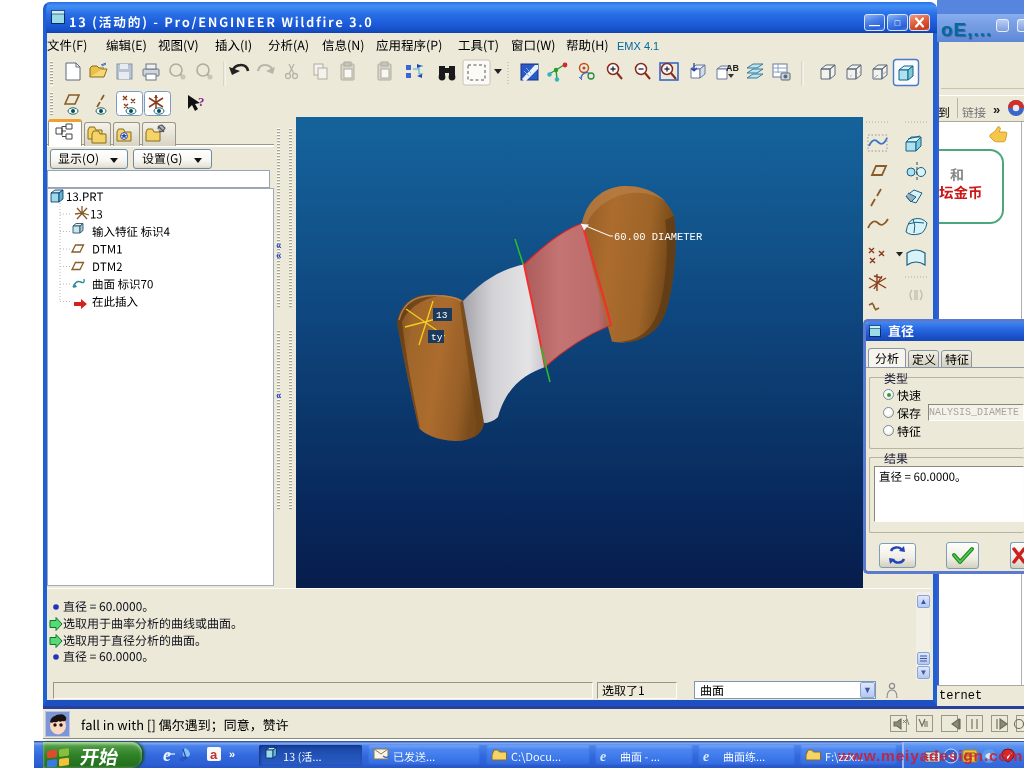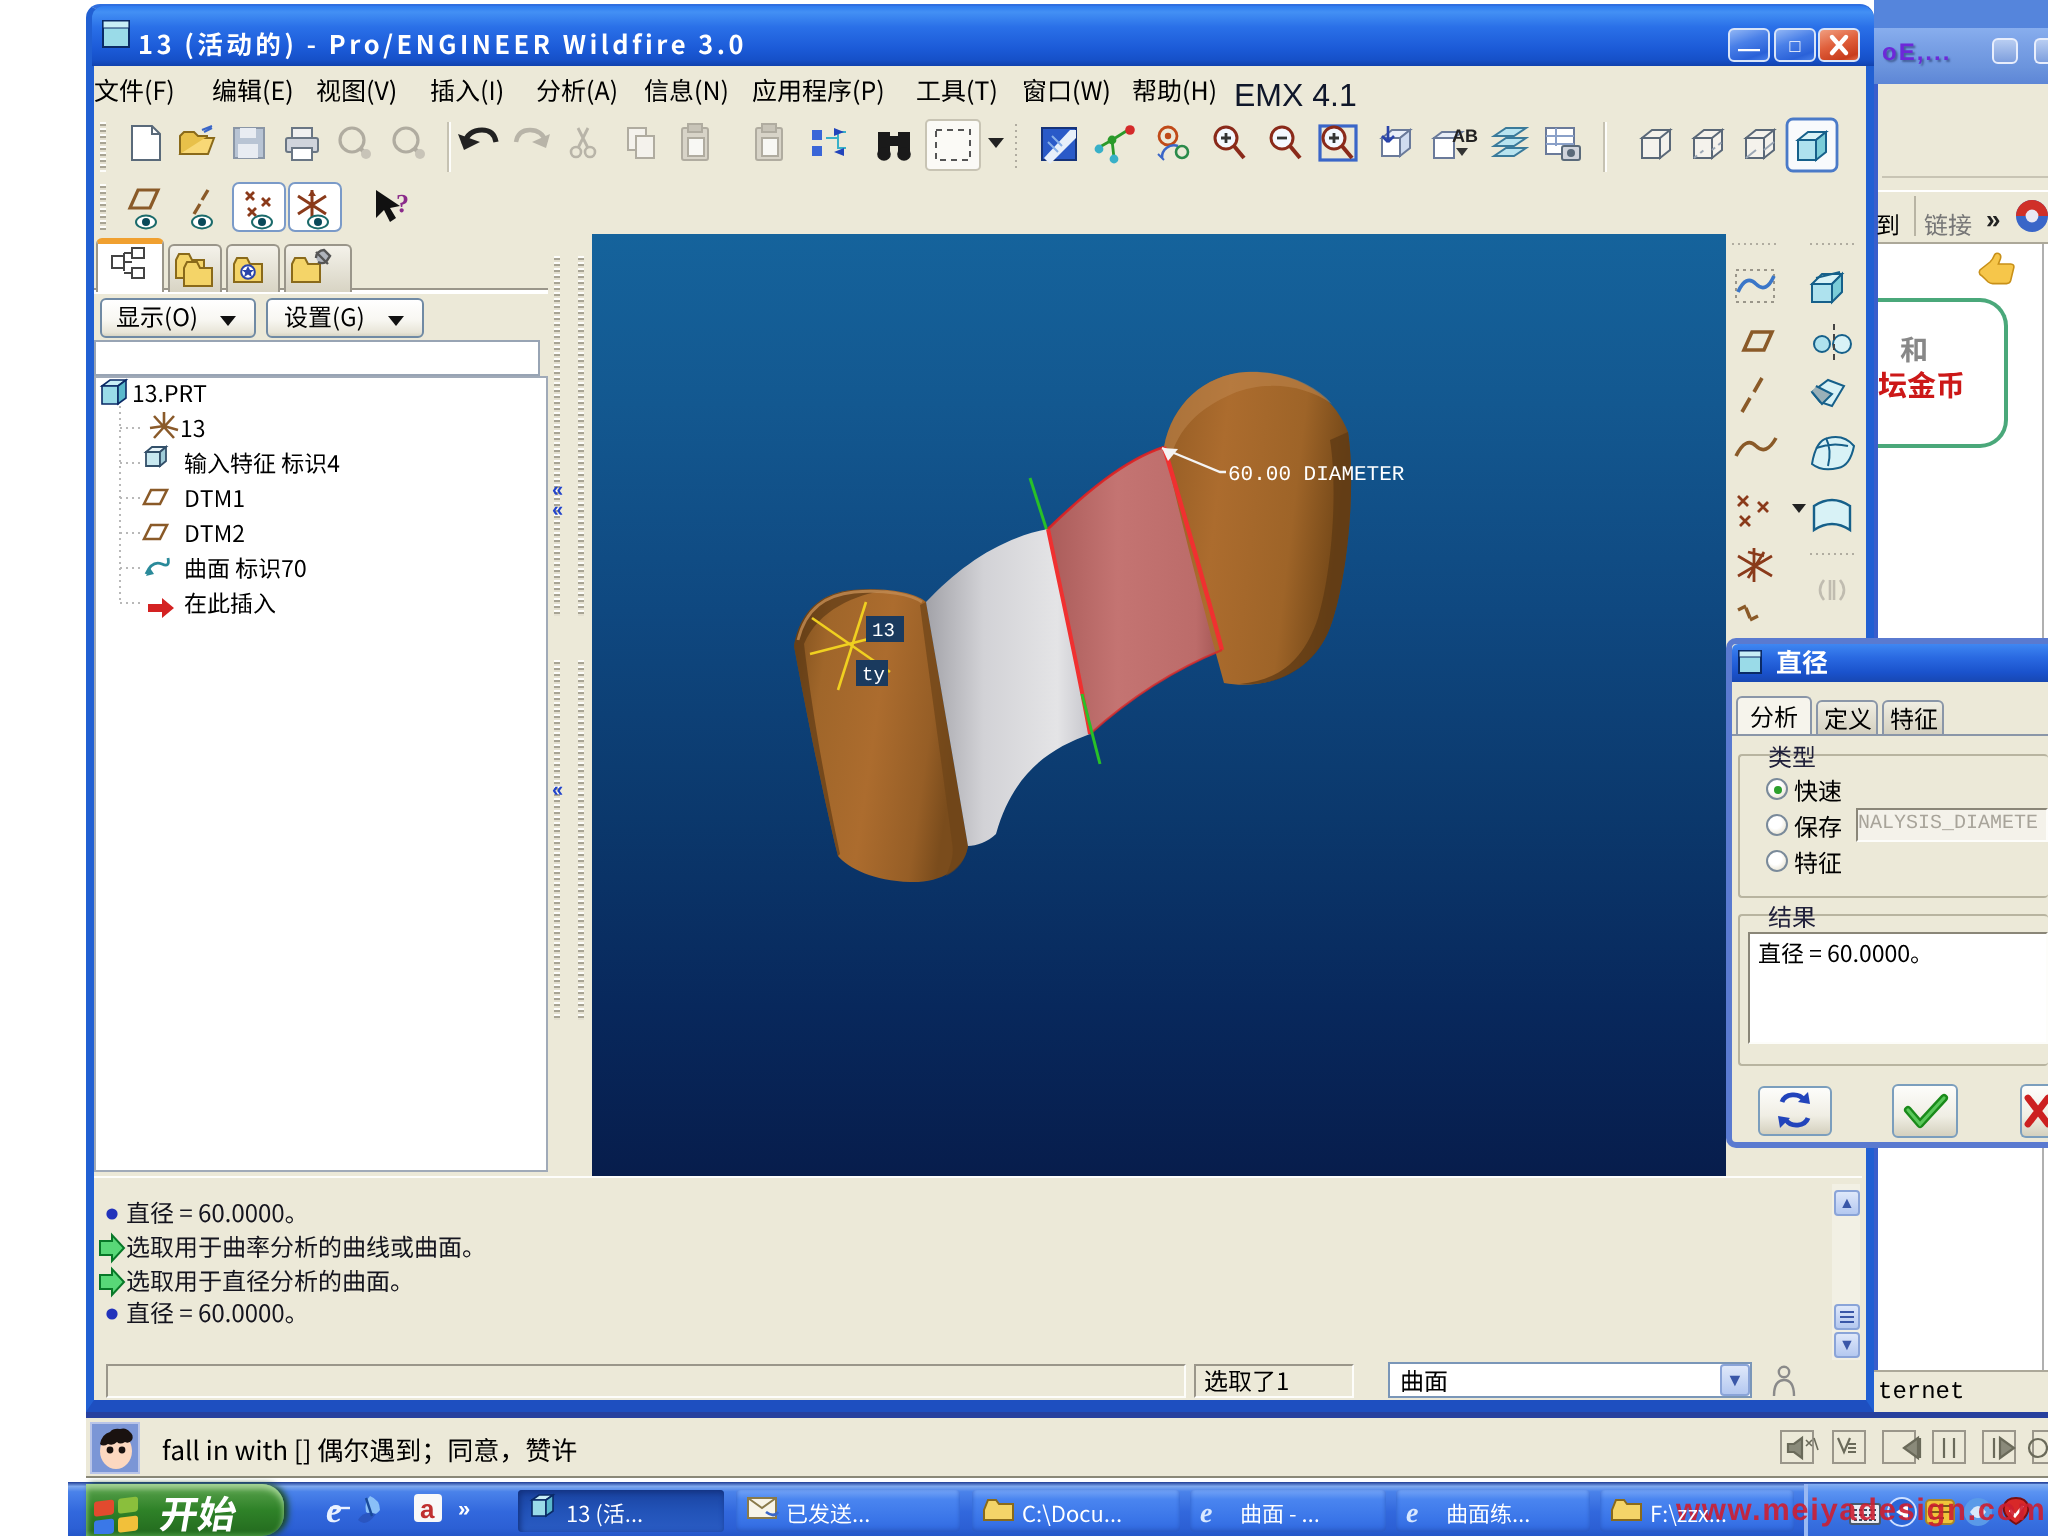--- a/index.html
+++ b/index.html
@@ -20,21 +20,21 @@
 .dbtn{position:absolute;height:25px;border:1px solid #7b9ebd;border-radius:3px;background:linear-gradient(180deg,#fdfdfb 0%,#f0eee4 60%,#d4d0be 100%)}
 .mbtn{position:absolute;top:715px;width:17px;height:17px;border:1px solid #9a968a;background:#ece9d8}
 .taskbtn{position:absolute;top:745px;height:21px;border-radius:2px;background:linear-gradient(180deg,#74a4f6 0%,#4a85f0 22%,#3a75e8 70%,#3068de 100%);box-shadow:inset 0 -1px 2px #2a57c0}
 .taskbtn.active{background:linear-gradient(180deg,#1a43a0 0%,#2253b8 50%,#2a5cc4 100%);box-shadow:inset 1px 1px 3px #12307c}
 </style></head>
 <body>
 <div id="screen">
 
 <div class="abs" style="left:937px;top:0;width:87px;height:16px;background:#5585dc"></div>
 <div class="abs" style="left:937px;top:14px;width:87px;height:28px;background:linear-gradient(180deg,#88aeee 0%,#7aa1e6 30%,#6b94dd 70%,#5d86d6 100%)"></div>
-<div class="abs" style="left:941px;top:19px;color:#6d28d9;font-weight:bold;font-size:12px;letter-spacing:1px;text-shadow:1px 1px 1px #44609a">oE,...</div>
+<div class="abs" style="left:941px;top:19px;color:#0369a1;font-weight:bold;font-size:19px;letter-spacing:1px;text-shadow:1px 1px 1px #44609a">oE,...</div>
 <div class="abs" style="left:996px;top:19px;width:13px;height:13px;background:linear-gradient(180deg,#b8cdf2,#7e9fdd);border:1px solid #e8eefc;border-radius:3px"></div>
 <div class="abs" style="left:1017px;top:19px;width:7px;height:13px;background:linear-gradient(180deg,#b8cdf2,#7e9fdd);border:1px solid #e8eefc;border-right:none;border-radius:3px 0 0 3px"></div>
 <div class="abs" style="left:937px;top:42px;width:87px;height:53px;background:#ece9d8"></div>
     <div class="abs" style="left:941px;top:88px;width:83px;height:1px;background:#c8c4b4"></div>
 <div class="abs" style="left:937px;top:95px;width:87px;height:27px;background:#ece9d8;border-top:1px solid #fff;border-bottom:1px solid #aca899"></div>
 <div class="abs" style="left:957px;top:98px;width:1px;height:20px;background:#b8b4a4"></div>
 <div class="abs" style="left:937px;top:122px;width:87px;height:563px;background:#fff"></div>
     <div class="abs" style="left:937px;top:42px;width:2px;height:643px;background:#3a5ecc"></div>
 <div class="abs" style="left:1021px;top:122px;width:1px;height:563px;background:#b0b0b0"></div>
 <div class="abs" style="left:939px;top:149px;width:65px;height:75px;border:2px solid #4aa87a;border-radius:0 14px 14px 0;border-left:none;background:#fff"></div>
@@ -61,21 +61,21 @@
     </div>
 <div class="abs tbtn tbtn-b" style="left:887px">
       <div class="tglyph" style="font-size:9px;top:1px">□</div>
     </div>
 <div class="abs tbtn tbtn-r" style="left:909px"></div>
     <svg class="abs" style="left:909px;top:14px" width="21" height="17" viewBox="0 0 21 17">
       <path d="M7 4.5 L14 12.5 M14 4.5 L7 12.5" stroke="#fff" stroke-width="2.2" stroke-linecap="round"></path>
     </svg>
 
 <div class="abs" style="left:47px;top:33px;width:884px;height:24px;background:#ece9d8"></div>
-<div class="abs" style="left:617px;top:40px;font-size:16px;color:#0f172a">EMX 4.1</div>
+<div class="abs" style="left:617px;top:40px;font-size:11px;color:#0369a1">EMX 4.1</div>
 
 <div class="abs" style="left:47px;top:57px;width:884px;height:33px;background:#ece9d8"></div>
 <div class="abs" style="left:47px;top:90px;width:884px;height:27px;background:#ece9d8"></div>
 <div class="gripper" style="left:50px;top:61px;height:25px"></div>
 <div class="gripper" style="left:50px;top:92px;height:23px"></div>
 <svg class="abs" style="left:0;top:0;z-index:3" width="1024" height="768" viewBox="0 0 1024 768">
       <path d="M66 63 h10 l4 4 v13 h-14z" fill="#fff" stroke="#5a6a7a"></path>
       <path d="M76 63 v4 h4" fill="none" stroke="#5a6a7a"></path>
       <path d="M90 77 l3 -8 h14 l-3 8z" fill="#f8d876" stroke="#8a6a1a"></path>
       <path d="M90 77 v-9 l2 -2 h5 l2 2 h5" fill="#e8c04a" stroke="#8a6a1a"></path>

